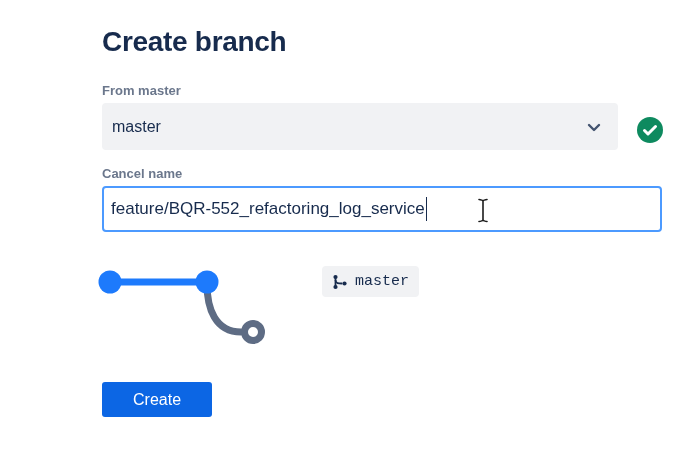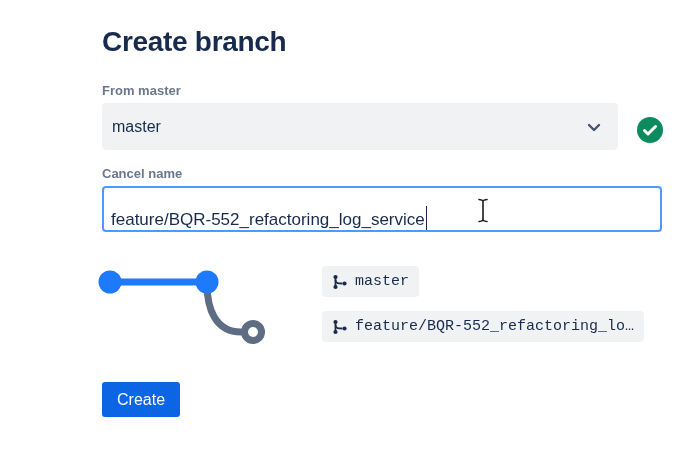--- a/index.html
+++ b/index.html
@@ -31,21 +31,21 @@
   .select-value { font-size:16px; color:#172B4D; }
   .chevron { width:20px; height:20px; display:block; }
 
   .check-badge {
     position:absolute; left:597px; top:117px; width:26px; height:26px;
   }
 
   .text-input {
     position:absolute; left:62px; top:186px; width:560px; height:46px;
     background:#ffffff; border:2px solid #4C9AFF; border-radius:4px;
-    display:flex; align-items:flex-end; padding:0 7px;
+    display:flex; align-items:center; padding:0 7px;
     font-size:17px; color:#172B4D; cursor:text;
   }
   .caret {
     display:inline-block; width:1.5px; height:24px; background:#172B4D;
     margin-left:1px; vertical-align:middle;
   }
 
   .graph-svg { position:absolute; left:55px; top:258px; }
 
   .branch-chip {
@@ -57,21 +57,21 @@
   }
   .chip-master { top:266px; }
   .chip-feature { top:311px; max-width:341px; }
   .chip-text { overflow:hidden; text-overflow:clip; }
   .branch-icon { flex:0 0 auto; display:block; }
 
   .create-btn {
     position:absolute; left:62px; top:382px; height:35px;
     background:#0C66E4; color:#ffffff; border:none; border-radius:3px;
     font-family:"Liberation Sans", sans-serif; font-size:16px;
-    padding:0 15px; cursor:pointer;
+    padding:0 31px; cursor:pointer;
   }
   .cancel-btn {
     position:absolute; left:158px; top:382px; height:35px;
     background:transparent; border:none; cursor:pointer;
     font-family:"Liberation Sans", sans-serif; font-size:17px; color:#44546F;
     line-height:35px; padding:0;
   }
   .mouse-cursor { position:absolute; left:436px; top:197px; }
 </style>
 </head>
@@ -114,30 +114,20 @@
     <svg class="branch-icon" width="16" height="16" viewBox="0 0 16 16">
       <circle cx="3.5" cy="3" r="2.1" fill="#172B4D"></circle>
       <circle cx="3.5" cy="13" r="2.1" fill="#172B4D"></circle>
       <circle cx="12.5" cy="9.5" r="2.1" fill="#172B4D"></circle>
       <path d="M3.5 4 L3.5 12" stroke="#172B4D" stroke-width="1.8" fill="none"></path>
       <path d="M3.5 6 C3.5 9.5 6.5 9.5 10.2 9.5" stroke="#172B4D" stroke-width="1.8" fill="none"></path>
     </svg>
     <span class="chip-text">master</span>
   </div>
 
-  <div class="branch-chip chip-feature">
-    <svg class="branch-icon" width="16" height="16" viewBox="0 0 16 16">
-      <circle cx="3.5" cy="3" r="2.1" fill="#172B4D"></circle>
-      <circle cx="3.5" cy="13" r="2.1" fill="#172B4D"></circle>
-      <circle cx="12.5" cy="9.5" r="2.1" fill="#172B4D"></circle>
-      <path d="M3.5 4 L3.5 12" stroke="#172B4D" stroke-width="1.8" fill="none"></path>
-      <path d="M3.5 6 C3.5 9.5 6.5 9.5 10.2 9.5" stroke="#172B4D" stroke-width="1.8" fill="none"></path>
-    </svg>
-    <span class="chip-text">feature/BQR-552_refactoring_lo…</span>
-  </div>
 
   <button class="create-btn">Create</button>
 
   <svg class="mouse-cursor" width="14" height="27" viewBox="0 0 14 27">
     <path d="M3 2.5 C5 2.5 6 3.5 7 3.5 C8 3.5 9 2.5 11 2.5" fill="none" stroke="#1b1b1b" stroke-width="1.6" stroke-linecap="round"></path>
     <path d="M7 3.5 L7 23.5" fill="none" stroke="#1b1b1b" stroke-width="1.6"></path>
     <path d="M3 24.5 C5 24.5 6 23.5 7 23.5 C8 23.5 9 24.5 11 24.5" fill="none" stroke="#1b1b1b" stroke-width="1.6" stroke-linecap="round"></path>
   </svg>
 
 </div>

